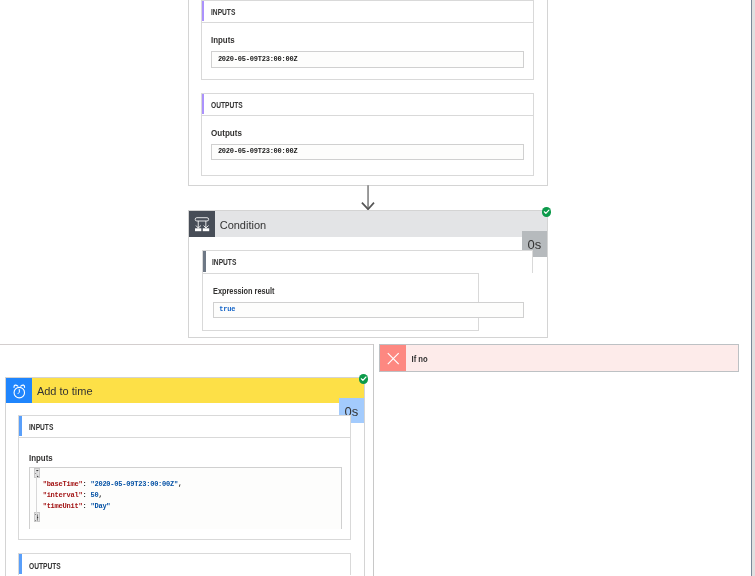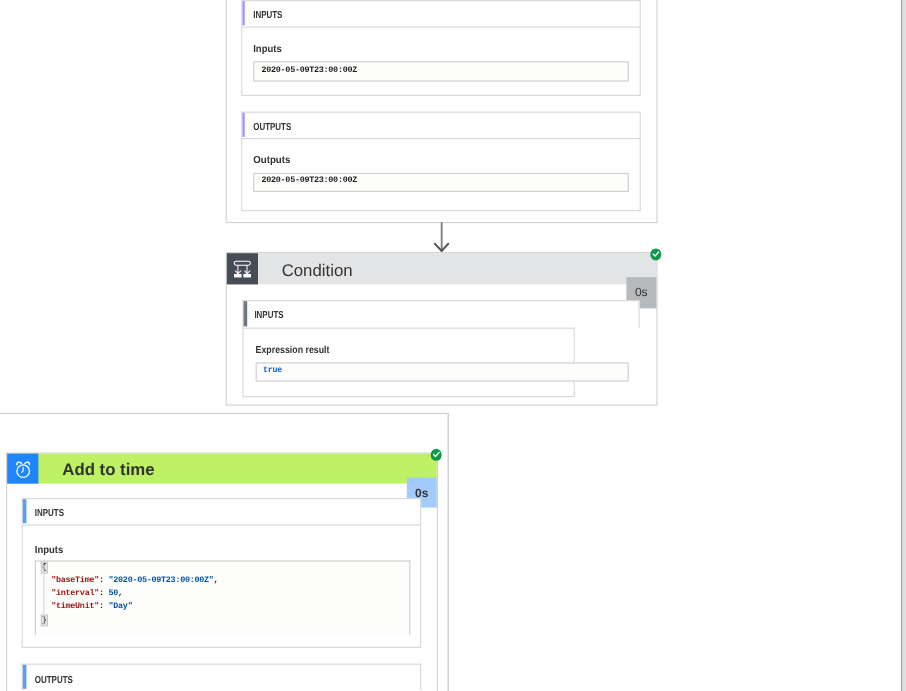--- a/index.html
+++ b/index.html
@@ -10,23 +10,23 @@
   .root{position:absolute;left:0;top:0;width:755px;height:576px;background:#fff;}
 
   
   .edge-line{position:absolute;top:0;width:1.2px;height:576px;background:#7a8999;}
   .edge-fill{position:absolute;top:0;height:576px;background:#e0e0e0;}
 
   
   .card{position:absolute;background:#fff;border:1px solid #d4d4d4;box-sizing:border-box;}
   .card-head{position:absolute;display:flex;align-items:center;box-sizing:border-box;}
   .card-icon{width:25.7px;height:100%;display:flex;align-items:center;justify-content:center;flex:0 0 25.7px;overflow:hidden;}
-  .card-title{flex:1 1 auto;padding-left:20px;font-size:14px;color:#333;letter-spacing:0px;padding-top:1.6px;}
+  .card-title{flex:1 1 auto;padding-left:5px;font-size:11px;color:#333;letter-spacing:0px;padding-top:1.6px;}
   .card-dur{width:25px;height:100%;display:flex;align-items:center;justify-content:center;
-            font-size:10px;color:#333;box-sizing:border-box;padding-top:1.6px;margin-top:40px;}
+            font-size:13px;color:#333;box-sizing:border-box;padding-top:1.6px;margin-top:40px;}
   .badge{position:absolute;border-radius:50%;display:flex;align-items:center;justify-content:center;overflow:hidden;}
   .badge svg{display:block;}
 
   
   .sec{position:absolute;box-sizing:border-box;border:1px solid #d9d9d9;background:#fff;}
   .sec-head{position:absolute;box-sizing:border-box;border:1px solid #d9d9d9;border-bottom:none;
             background:#fff;}
   .sec-bar{position:absolute;left:0;top:0;}
   
   .sec-label{position:absolute;left:9px;font-size:8.5px;font-weight:600;color:#333;
@@ -118,21 +118,21 @@
       <div class="fld-box" style="left:9.4px;top:28px;width:311.4px;height:16.5px;"></div>
       <div class="fld-val blue" style="left:16px;top:31.5px;">true</div>
     </div>
   </div>
 
   <div class="branch-panel" style="left:-2px;top:343.8px;width:375.6px;height:234px;border-right:1.1px solid #c8c8c8;background:#fff;">
   </div>
   <div style="position:absolute;left:0;top:343.7px;width:372.7px;height:1.3px;background:#d3cece;"></div>
 
   <div class="card" style="left:5.2px;top:376.7px;width:359.7px;height:220px;">
-    <div class="card-head" style="left:0;top:0;width:357.7px;height:25.8px;background:#bef264;font-weight:bold;">
+    <div class="card-head" style="left:0;top:0;width:357.7px;height:25.8px;background:#fde047;">
       <div class="card-icon" style="background:#1f85fd;">
         <svg width="25.8" height="25.8" viewBox="0 0 25.8 25.8">
           <circle cx="13.35" cy="14.65" r="5.25" fill="none" stroke="#ffffff" stroke-width="1.1"></circle>
           <path d="M8.05 9.3 C7.95 6.95 9.65 6.35 11.95 8.1" fill="none" stroke="#ffffff" stroke-width="1.2" stroke-linecap="round"></path>
           <path d="M18.65 9.3 C18.75 6.95 17.05 6.35 14.75 8.1" fill="none" stroke="#ffffff" stroke-width="1.2" stroke-linecap="round"></path>
           <path d="M13.3 11.5 L13.45 14.15 L12.05 15.65" fill="none" stroke="#ffffff" stroke-width="1.0" stroke-linecap="round" stroke-linejoin="round"></path>
         </svg>
       </div>
       <div class="card-title">Add to time</div>
       <div class="card-dur" style="background:#a3cbfd;width:24.9px;">0s</div>
@@ -159,16 +159,24 @@
     </div>
 
     <div class="sec-head" style="left:12px;top:175.2px;width:332.8px;height:22.5px;">
       <div class="sec-bar" style="background:#599ffa;width:2.4px;height:20.5px;"></div>
       <div class="sec-label" style="top:7.3px;left:10px;">OUTPUTS</div>
     </div>
   </div>
 
   <div class="branch-panel" style="left:378.8px;top:343.8px;width:374px;height:234px;background:#fff;">
   </div>
+  <div class="branch-head" style="left:379.2px;top:344.3px;width:359.8px;height:27.6px;background:#fdebea;border:1px solid #bdc1c4;">
+    <div class="branch-icon" style="background:#fd8881;width:25.8px;flex:0 0 25.8px;">
+      <svg width="25.8" height="26.8" viewBox="0 0 25.8 26.8">
+          <path d="M7.8 8.2 L18.7 19.2 M18.7 8.2 L7.8 19.2" stroke="#ffffff" stroke-width="1.2" fill="none" stroke-linecap="butt"></path>
+        </svg>
+    </div>
+    <div class="branch-label">If no</div>
+  </div>
 
   <div class="edge-line" style="left:750.6px;"></div>
   <div class="edge-fill" style="left:751.8px;width:3.2px;"></div>
 </div>
 
 </body></html>

